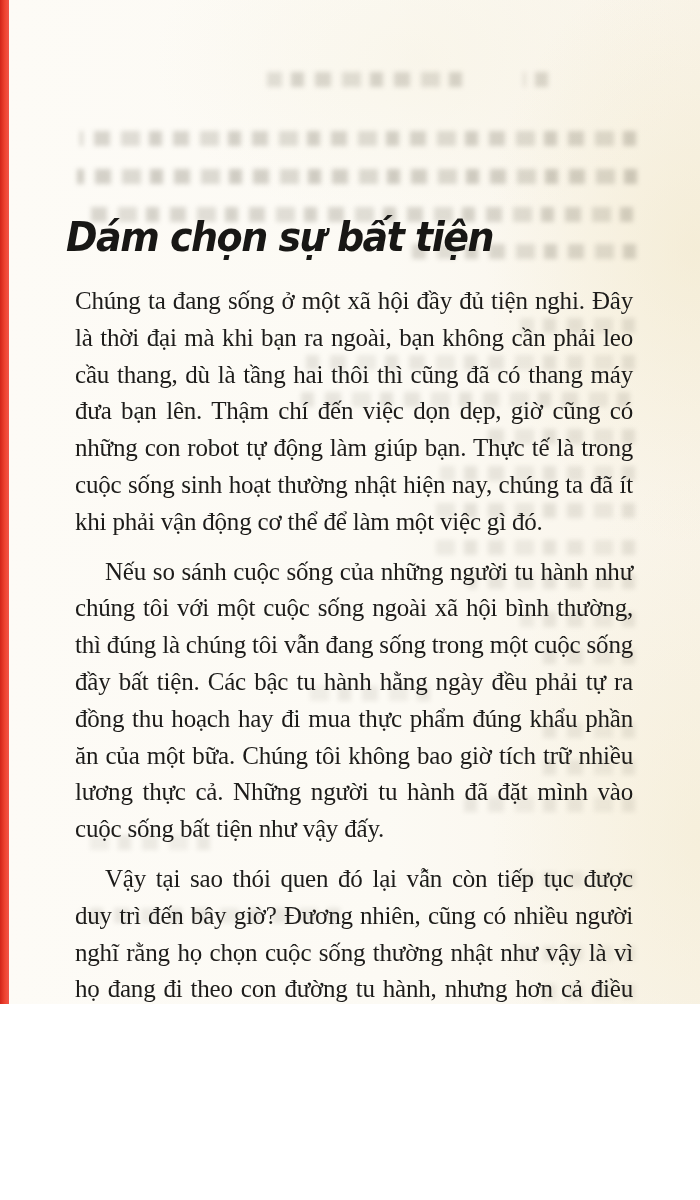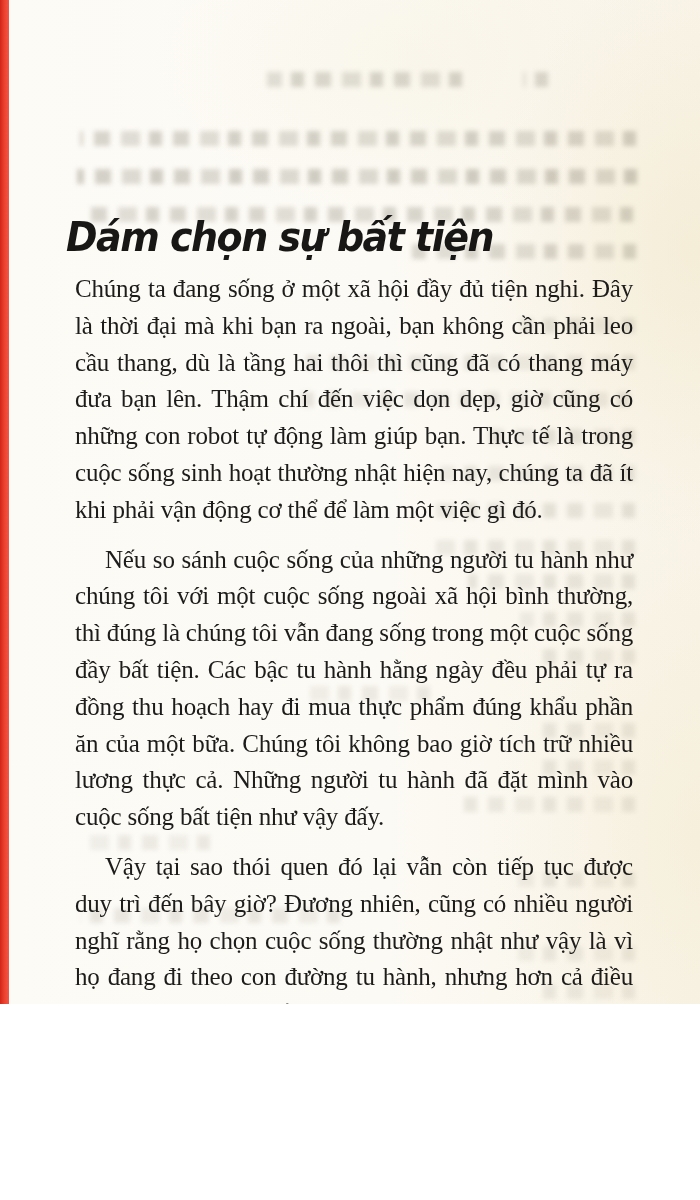--- a/index.html
+++ b/index.html
@@ -44,21 +44,21 @@
     color:#181715;
     transform:scaleY(1.06);transform-origin:left top;
     white-space:nowrap;
   }
 
   .body-text{
     position:absolute;left:75px;top:271px;width:558px;z-index:2;
     font-size:25px;line-height:36.8px;letter-spacing:-0.2px;
     color:#1d1c1a;text-align:justify;
   }
-  .body-text p{margin:0 0 13px 0;}
+  .body-text p{margin:12px 0 13px 0;}
   .body-text p.indent{text-indent:30px;}
 
   .watermark-brand{
     position:absolute;left:163px;top:1074px;z-index:4;
     font-family:"Liberation Serif", serif;
     font-size:100px;line-height:1;letter-spacing:-3px;
     color:rgba(190,188,184,0.10);
     -webkit-text-stroke:2px #b7b5b1;
     transform:scaleX(0.88);transform-origin:left top;
     white-space:nowrap;

